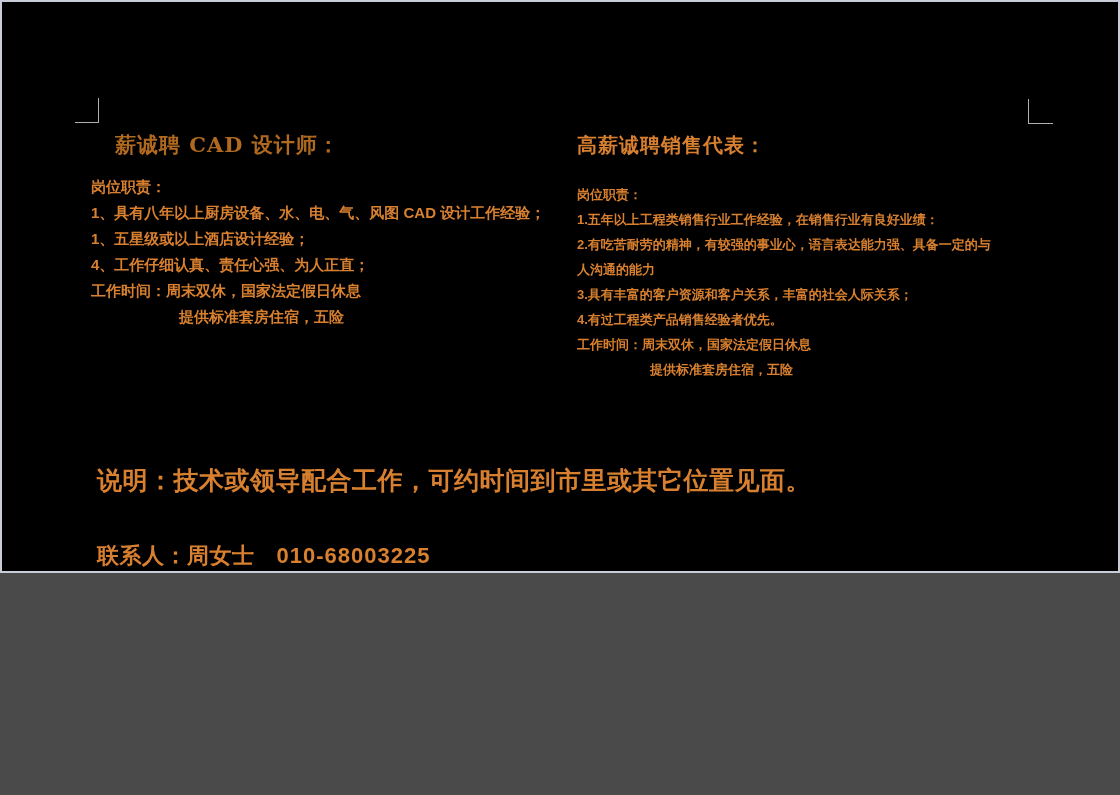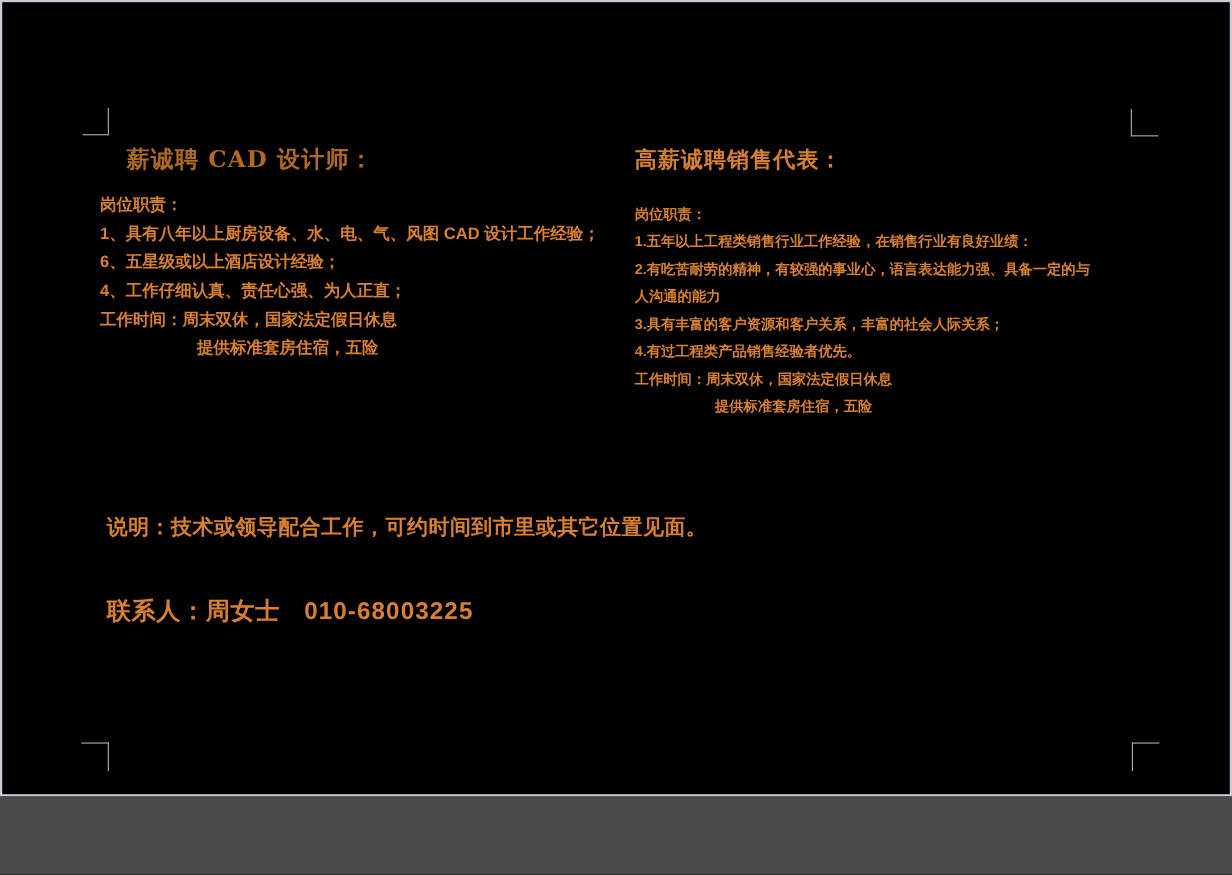--- a/index.html
+++ b/index.html
@@ -10,21 +10,21 @@
     --crop-mark-color: #b0b0b0;
   }
   html, body {
     margin: 0;
     padding: 0;
     background: #4a4a4a;
   }
   .canvas {
     position: relative;
     width: 1120px;
-    height: 724px;
+    height: 573px;
     background: var(--background-color, #000);
     border: 2px solid var(--frame-border-color, #c8ccd8);
     box-sizing: border-box;
     overflow: hidden;
     font-family: "Liberation Sans", sans-serif;
   }
   
   .crop { position: absolute; }
   .crop.tl { left: 73px;  top: 96px;  width: 23px; height: 24px;
              border-right: 1px solid var(--crop-mark-color, #b0b0b0);
@@ -83,21 +83,21 @@
   .col-right .line.nowrap { white-space: nowrap; }
   .col-right .indent { padding-left: 73px; }
 
   
   .note {
     position: absolute;
     left: 95px; top: 466px;
     display: flex;
     color: var(--text-color, #d8802f);
     font-weight: bold;
-    font-size: 19px;
+    font-size: 25px;
     line-height: 24px;
     letter-spacing: 0.5px;
   }
   .note .note-label { flex: 0 0 auto; }
   .note .note-body { width: 700px; }
 
   
   .contact {
     position: absolute;
     left: 95px; top: 539px;
@@ -116,21 +116,21 @@
 
   <div class="crop tl"></div>
   <div class="crop tr"></div>
   <div class="crop bl"></div>
   <div class="crop br"></div>
 
   <div class="col-left">
     <h1 class="col-title">薪诚聘 CAD 设计师：</h1>
     <div class="line">岗位职责：</div>
     <div class="line">1、具有八年以上厨房设备、水、电、气、风图 CAD 设计工作经验；</div>
-    <div class="line">6、五星级或以上酒店设计经验；</div>
+    <div class="line">1、五星级或以上酒店设计经验；</div>
     <div class="line">4、工作仔细认真、责任心强、为人正直；</div>
     <div class="line">工作时间：周末双休，国家法定假日休息</div>
     <div class="line indent">提供标准套房住宿，五险</div>
   </div>
 
   <div class="col-right">
     <h1 class="col-title">高薪诚聘销售代表：</h1>
     <div class="line nowrap">岗位职责：</div>
     <div class="line nowrap">1.五年以上工程类销售行业工作经验，在销售行业有良好业绩：</div>
     <div class="line">2.有吃苦耐劳的精神，有较强的事业心，语言表达能力强、具备一定的与人沟通的能力</div>

